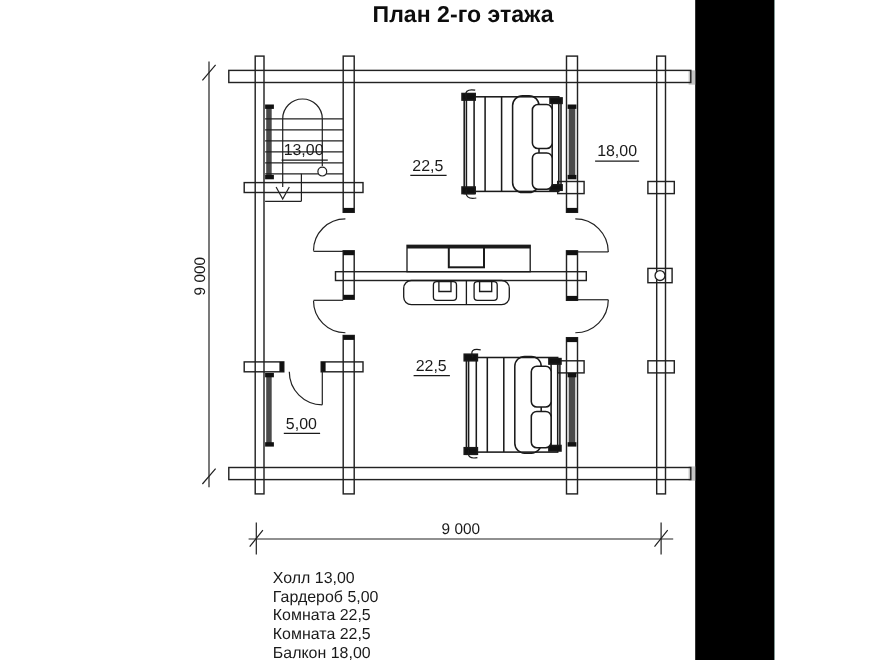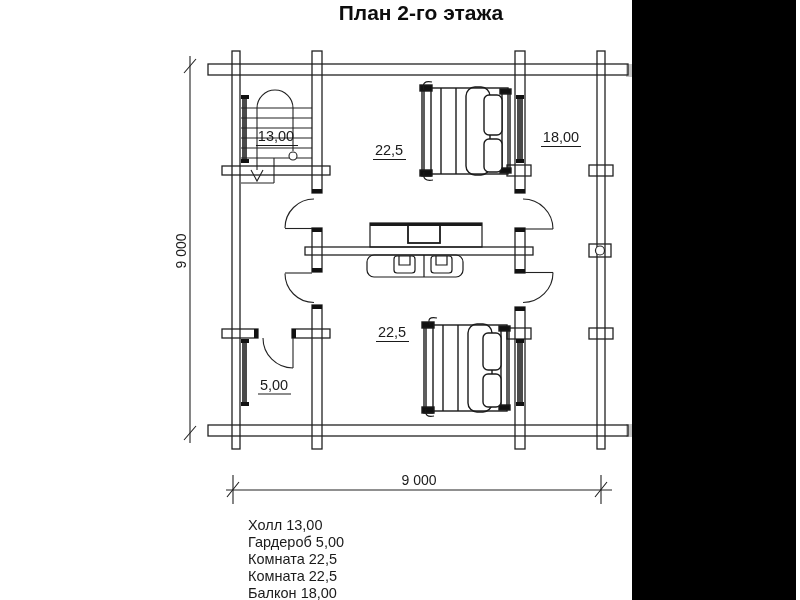--- a/index.html
+++ b/index.html
@@ -1,16 +1,16 @@
 <!DOCTYPE html>
 <html><head>
 <meta charset="utf-8">
 <style>
   html,body{margin:0;padding:0;background:#fff;}
-  .page{position:relative;width:796px;height:600px;background:#5eead4;overflow:hidden;}
+  .page{position:relative;width:704px;height:600px;background:#5eead4;overflow:hidden;}
   svg{display:block;font-family:"Liberation Sans",sans-serif;}
   .lbl{font-size:14.5px;fill:#1a1a1a;}
   .dimtxt{font-size:14px;fill:#1a1a1a;}
   .legtxt{font-size:14.5px;fill:#1a1a1a;}
   .ttl{font-size:21px;font-weight:bold;fill:#0d0d0d;}
 </style>
 </head>
 <body>
 
 <div class="page">

